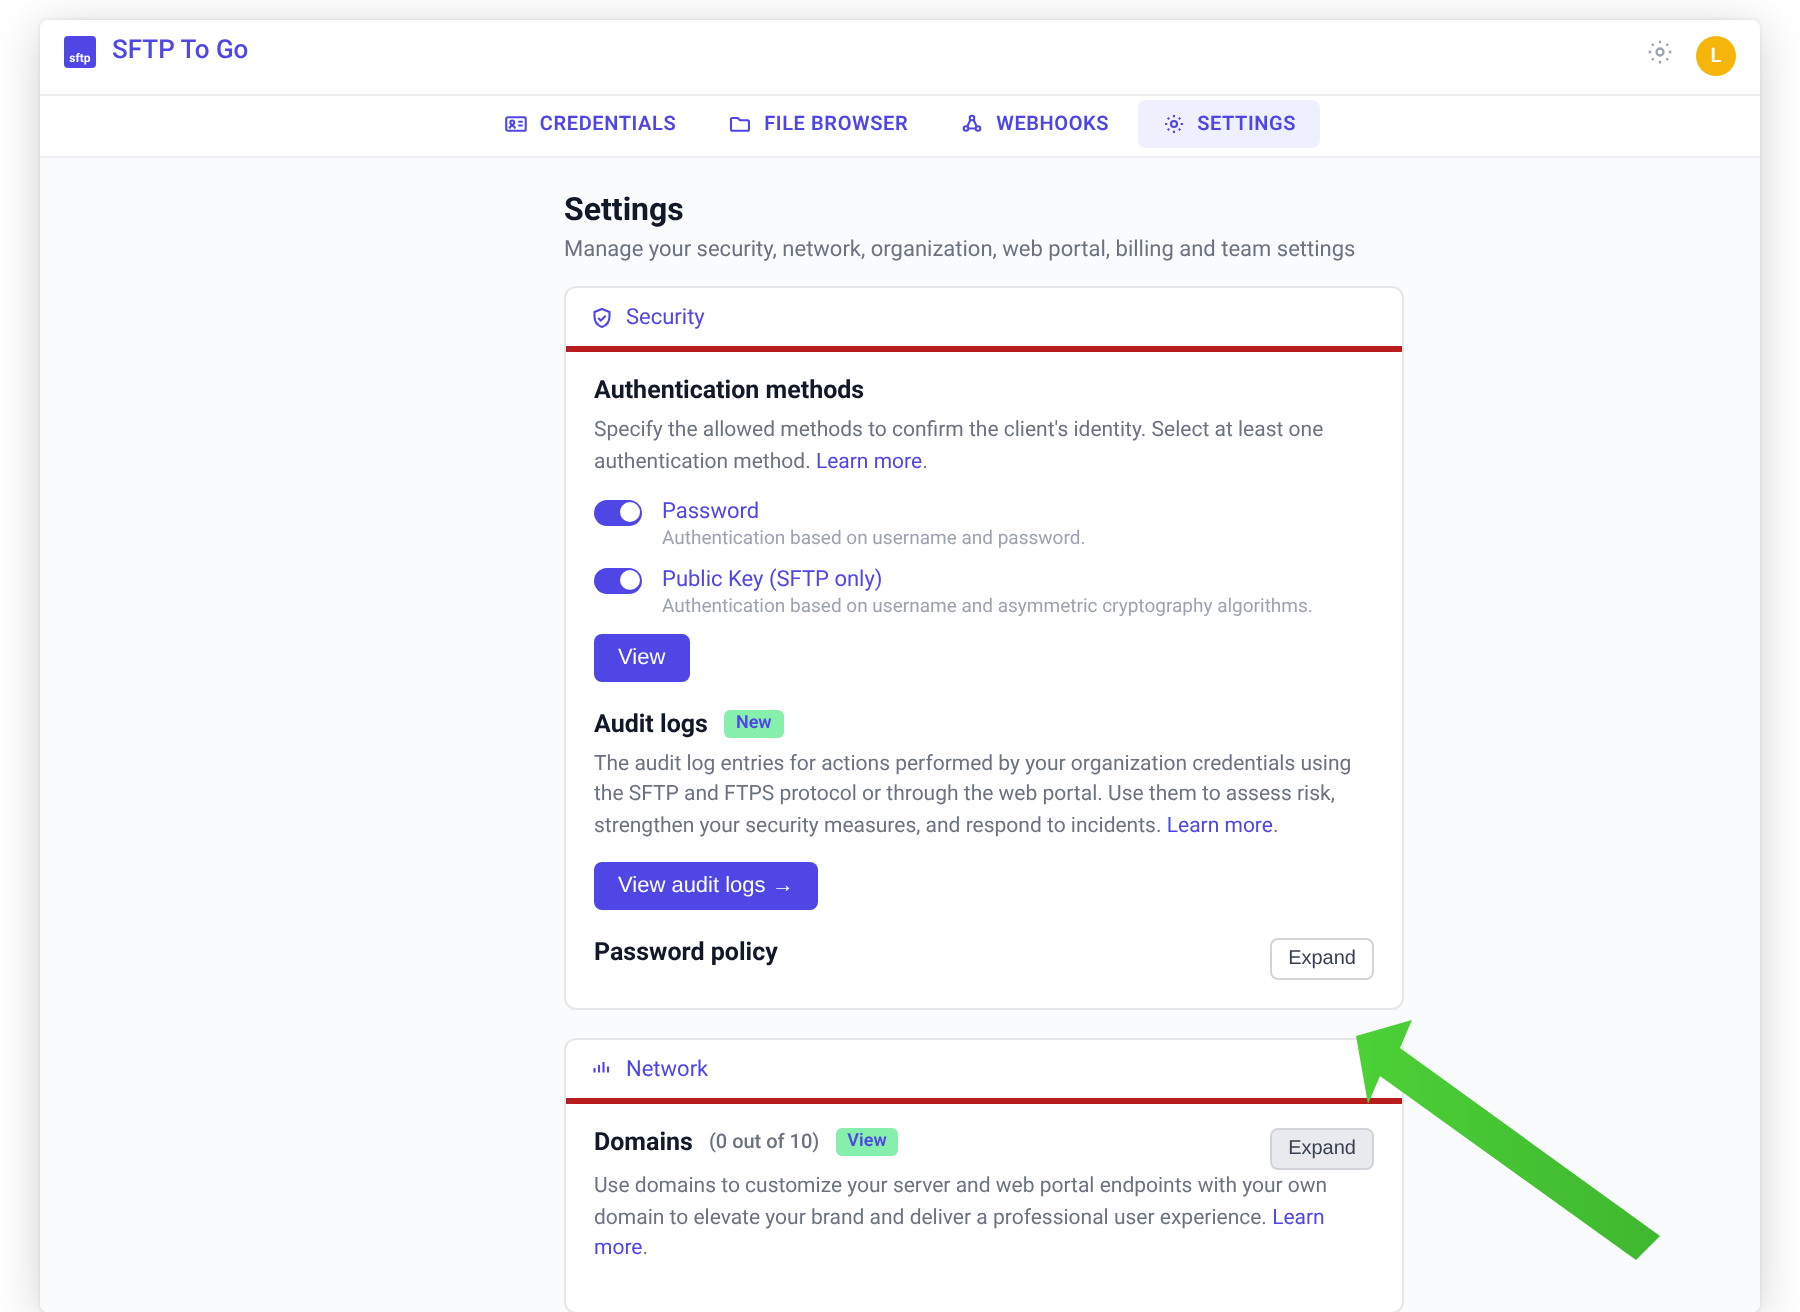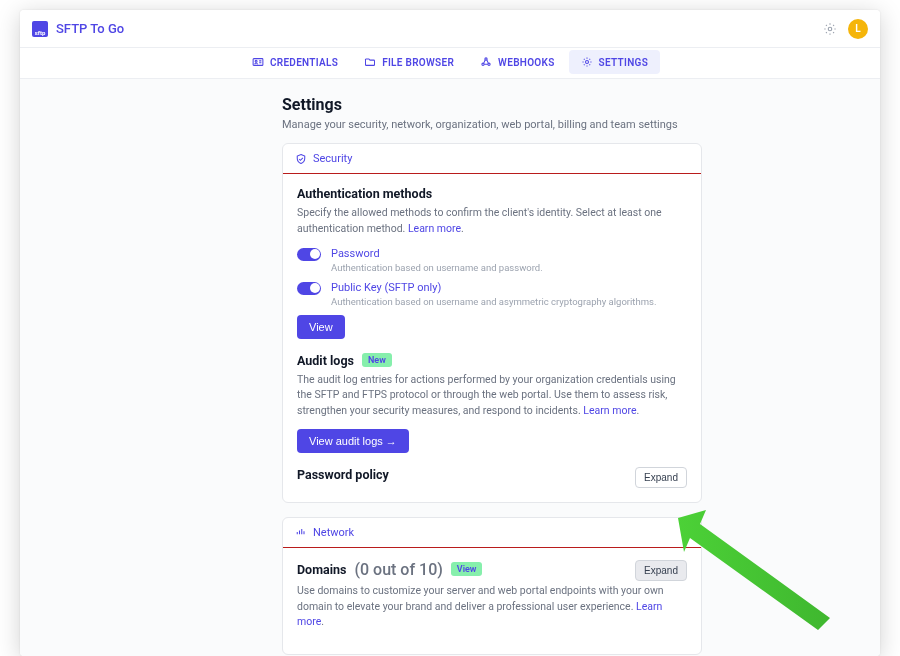--- a/index.html
+++ b/index.html
@@ -17,22 +17,22 @@
     background: #fff;
     box-shadow: 0 4px 24px rgba(0,0,0,0.18), 0 0 2px rgba(0,0,0,0.1);
     border-radius: 4px;
     overflow: hidden;
     display: flex;
     flex-direction: column;
   }
   .topbar {
     height: 38px;
     display: flex;
-    align-items: center;
-    padding: 18px 12px;
+    align-items: flex-start;
+    padding: 8px 12px;
     border-bottom: 1px solid #eceef2;
     background: #fff;
   }
   .logo-badge {
     width: 16px; height: 16px;
     background: #4f46e5;
     border-radius: 2px;
     display: inline-flex;
     align-items: flex-end;
     justify-content: center;
@@ -114,41 +114,41 @@
     background: #fff;
     border: 1px solid #e5e7eb;
     border-radius: 6px;
     margin-bottom: 14px;
   }
   .panel-head {
     display: flex;
     align-items: center;
     gap: 6px;
     padding: 8px 12px;
-    border-bottom: 1px solid #b91c1c;
+    border-bottom: 3px solid #b91c1c;
     color: #4f46e5;
     font-size: 11px;
   }
   .panel-body { padding: 12px 14px 14px; }
   .section-title {
     font-size: 12.5px;
     font-weight: 700;
     color: #111827;
     margin-bottom: 4px;
     display: flex;
     align-items: center;
     gap: 8px;
   }
   .section-row {
     display: flex;
     align-items: flex-start;
     gap: 8px;
   }
   .section-row .section-title-block { flex: 1; }
-  .count { color: #6b7280; font-weight: 500; font-size: 16px; }
+  .count { color: #6b7280; font-weight: 500; font-size: 10px; }
   .badge-new {
     background: #86efac;
     color: #4f46e5;
     font-size: 9px;
     font-weight: 600;
     padding: 2px 6px;
     border-radius: 3px;
   }
   .section-desc {
     font-size: 10.5px;

